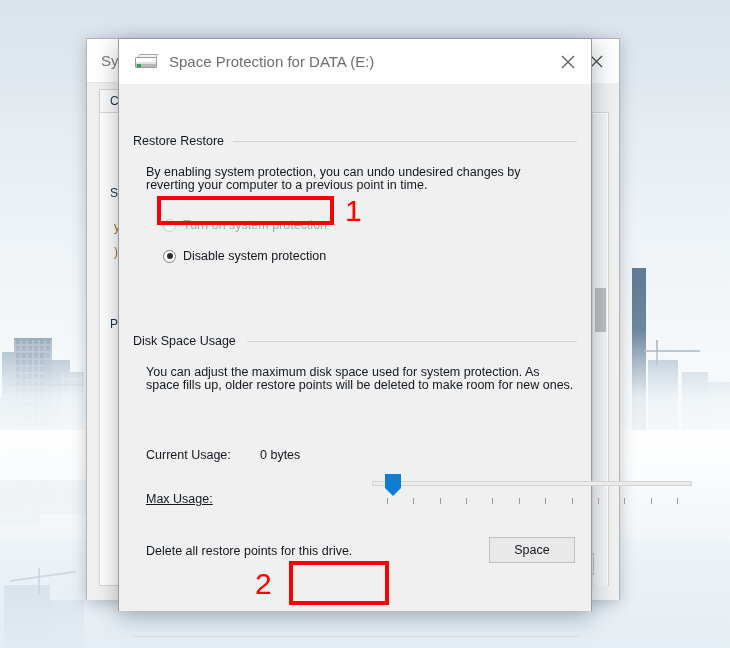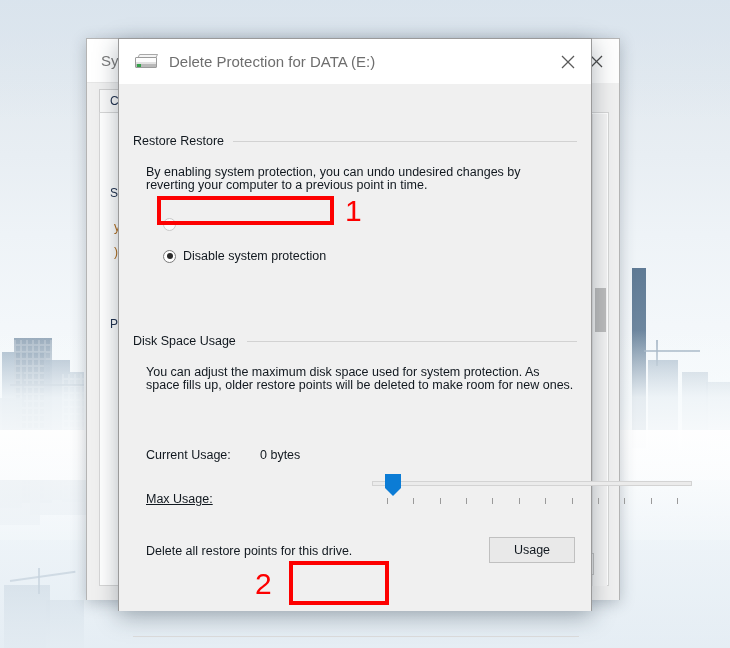--- a/index.html
+++ b/index.html
@@ -353,40 +353,41 @@
 </div>
 
 <div id="dialog">
 
   <div id="dlg-title">
     <div id="dlg-drive-icon">
       <div class="top"></div>
       <div class="body"></div>
       <div class="led"></div>
     </div>
-    <span id="dlg-title-text">Delete Protection for DATA (E:)</span>
+    <span id="dlg-title-text">Space Protection for DATA (E:)</span>
     <div id="dlg-close">
       <svg width="16" height="16" viewBox="0 0 16 16" aria-hidden="true">
         <line x1="2" y1="2" x2="14" y2="14" stroke="#5a5a5a" stroke-width="1.3"></line>
         <line x1="14" y1="2" x2="2" y2="14" stroke="#5a5a5a" stroke-width="1.3"></line>
       </svg>
     </div>
   </div>
 
   <div id="dlg-body">
 
     <div class="group-head" style="top:49px;">
       <span class="lbl">Restore Restore</span>
       <span class="rule"></span>
     </div>
 
     <div class="para" style="left:27px; top:81px; width:418px;">By enabling system protection, you can undo undesired changes by reverting your computer to a previous point in time.</div>
 
     <div class="radio-row" style="left:44px; top:133px;">
       <span class="radio disabled"></span>
+      <span class="radio-label disabled">Turn on system protection</span>
     </div>
 
     <div class="radio-row" style="left:44px; top:164px;">
       <span class="radio checked"></span>
       <span class="radio-label">Disable system protection</span>
     </div>
 
     <div class="group-head" style="top:249px;gap:11px;">
       <span class="lbl">Disk Space Usage</span>
       <span class="rule"></span>
@@ -416,21 +417,21 @@
           <div class="tick" style="left: 200px;"></div>
           <div class="tick" style="left: 226px;"></div>
           <div class="tick" style="left: 252px;"></div>
           <div class="tick" style="left: 279px;"></div>
           <div class="tick" style="left: 305px;"></div>
         </div>
     </div>
 
     <div class="para" style="left:27px; top:460px; width:300px;">Delete all restore points for this drive.</div>
 
-    <div class="btn" style="position:absolute; left:370px; top:452px; width:86px; height:26px;">Usage</div>
+    <div class="btn" style="position:absolute; left:370px; top:452px; width:86px; height:26px;">Space</div>
 
     <div id="dlg-bottom-sep"></div>
 
   </div>
 </div>
 
 <div class="annot-box" style="left: 157px; top: 196px; width: 177px; height: 29px; border-color: rgb(253, 0, 0);"></div>
 <div class="annot-num" style="left: 345px; top: 196px; color: rgb(253, 0, 0);">1</div>
 
 <div class="annot-box" style="left: 289px; top: 561px; width: 100px; height: 44px; border-color: rgb(253, 0, 0);"></div>

